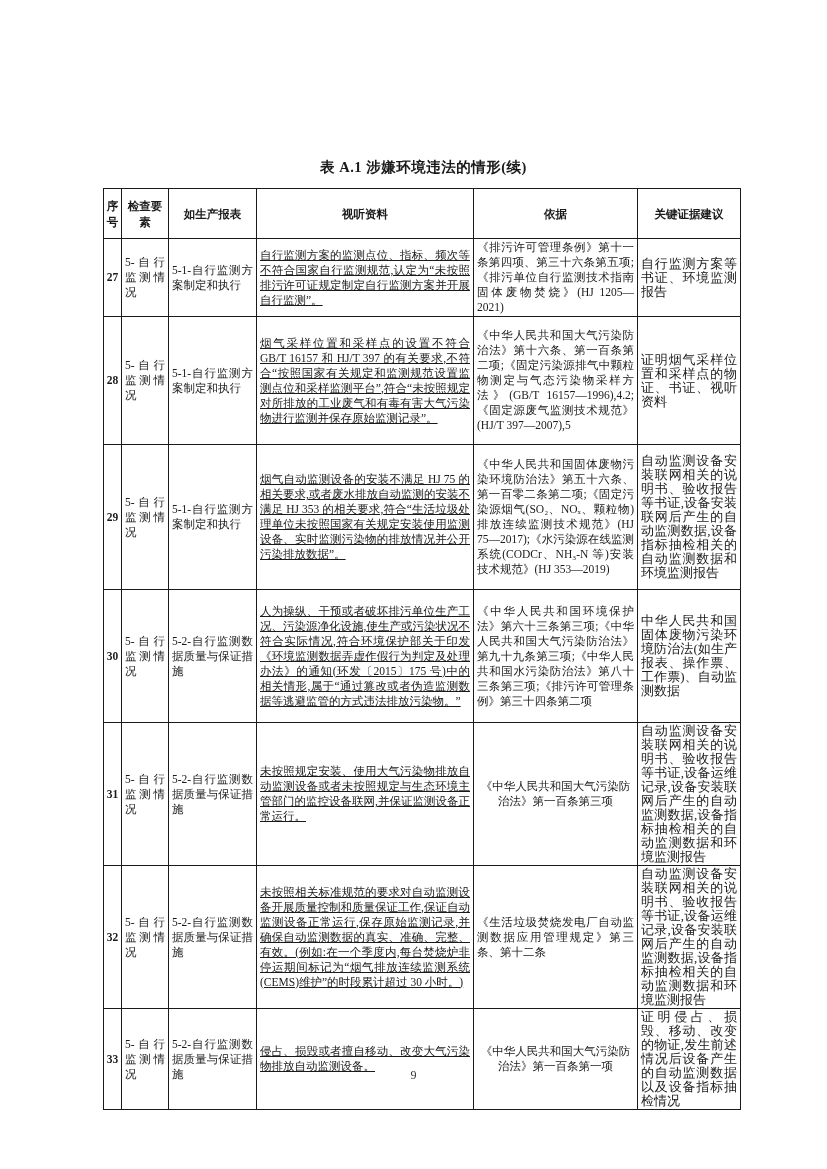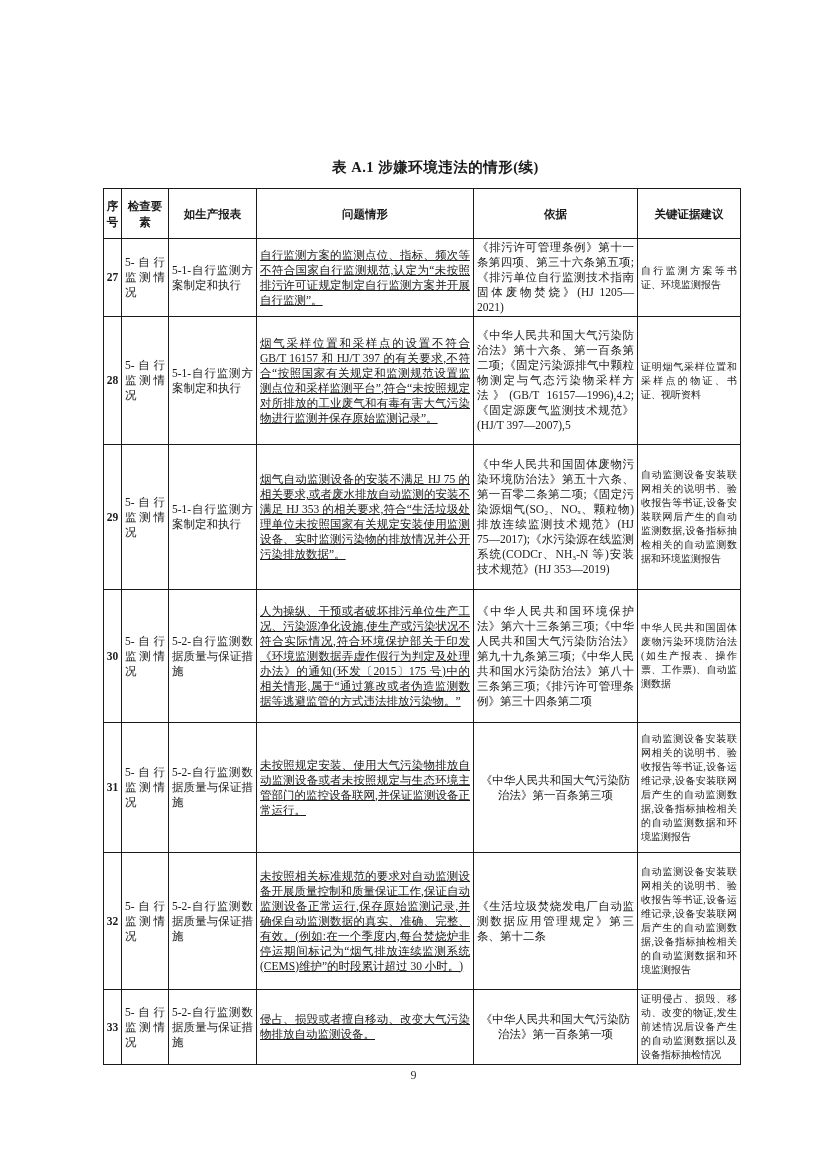--- a/index.html
+++ b/index.html
@@ -11,21 +11,21 @@
   }
   .page {
     position: relative;
     width: 827px;
     height: 1169px;
     background: #ffffff;
     overflow: hidden;
   }
   .doc-title {
     position: absolute;
-    left: 117px;
+    left: 105px;
     top: 158px;
     width: 637px;
     text-align: center;
     font-size: 14.5px;
     font-weight: bold;
     letter-spacing: 0.5px;
   }
   table.main-table {
     position: absolute;
     left: 103px;
@@ -47,21 +47,21 @@
     text-align: center;
     font-size: 11.5px;
     line-height: 16px;
     padding: 2px 1px;
   }
   td.col-no { text-align: center; padding: 0; font-weight: bold; }
   td.col-element, td.col-item { text-align: justify; }
   td.col-situation { text-align: justify; text-decoration: underline; }
   td.col-basis { text-align: justify; }
   td.col-basis.short { text-align: center; }
-  td.col-evidence { text-align: justify; font-size: 10px; line-height: 14px; }
+  td.col-evidence { text-align: justify; font-size: 13px; line-height: 14px; }
   
   #table-body tr:nth-child(1) { height: 74px; }
   #table-body tr:nth-child(2) { height: 128px; }
   #table-body tr:nth-child(3) { height: 145px; }
   #table-body tr:nth-child(4) { height: 133px; }
   #table-body tr:nth-child(5) { height: 130px; }
   #table-body tr:nth-child(6) { height: 137px; }
   #table-body tr:nth-child(7) { height: 75px; }
   .page-number {
     position: absolute;
@@ -87,21 +87,21 @@
       <col style="width:88px">
       <col style="width:217px">
       <col style="width:164px">
       <col style="width:103px">
     </colgroup>
     <thead>
       <tr id="header-row">
           <th>序号</th>
           <th>检查要素</th>
           <th>如生产报表</th>
-          <th>问题情形</th>
+          <th>视听资料</th>
           <th>依据</th>
           <th>关键证据建议</th>
         </tr>
     </thead>
     <tbody id="table-body">
         <tr class="table-row">
     <td class="col-no">27</td>
     <td class="col-element">5-自行监测情况</td>
     <td class="col-item">5-1-自行监测方案制定和执行</td>
     <td class="col-situation">自行监测方案的监测点位、指标、频次等不符合国家自行监测规范,认定为“未按照排污许可证规定制定自行监测方案并开展自行监测”。</td>

